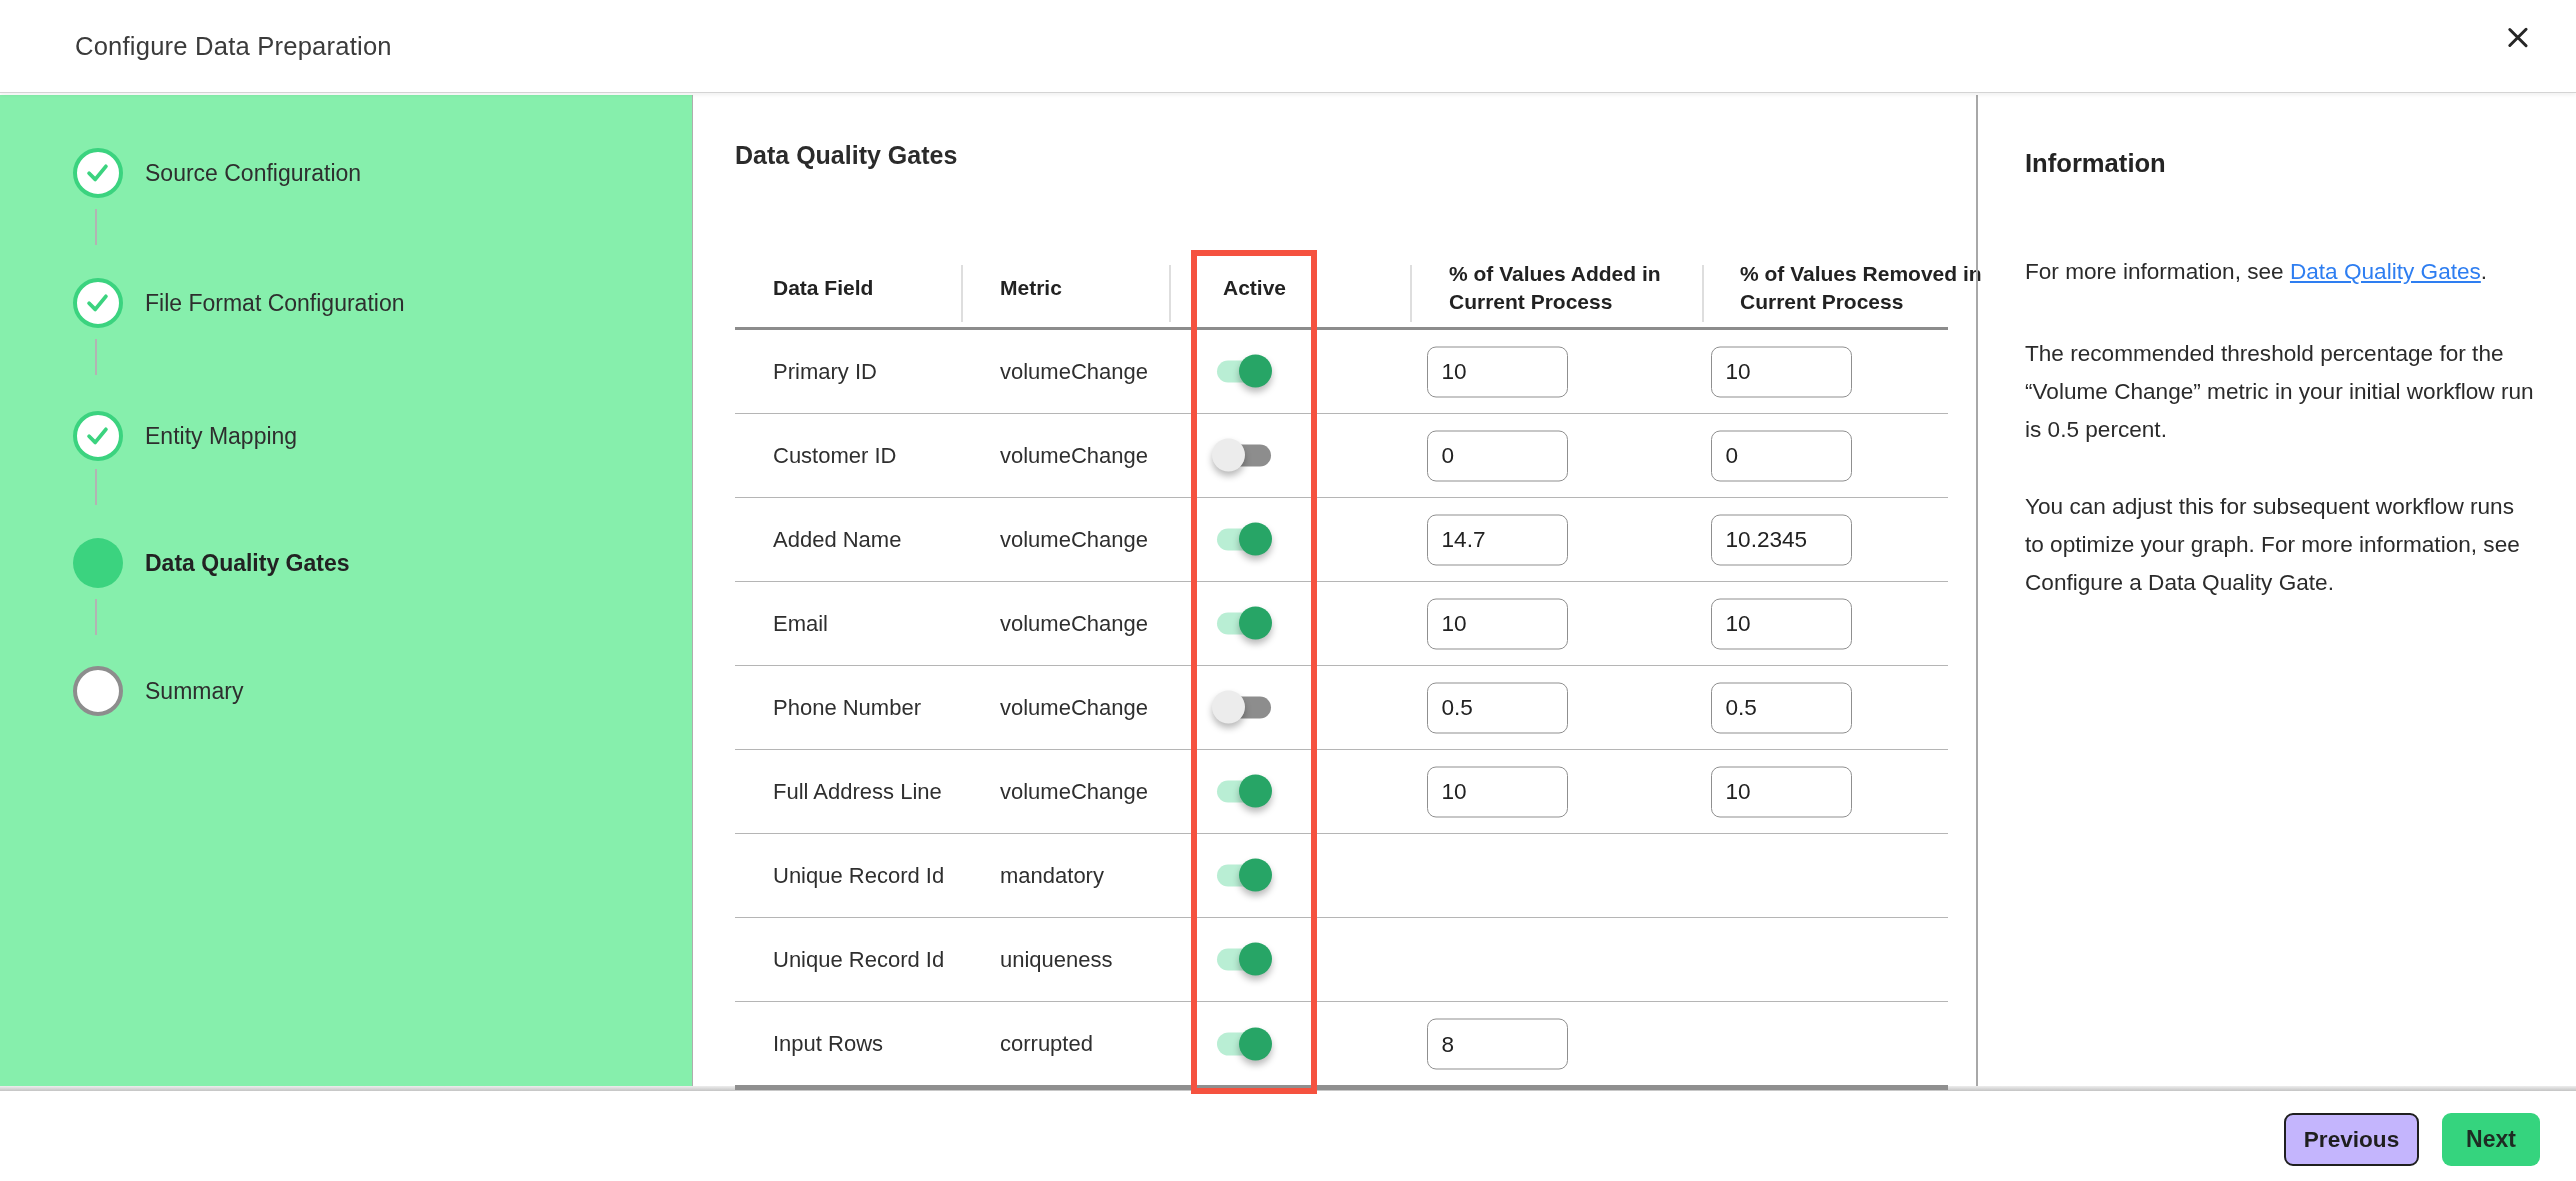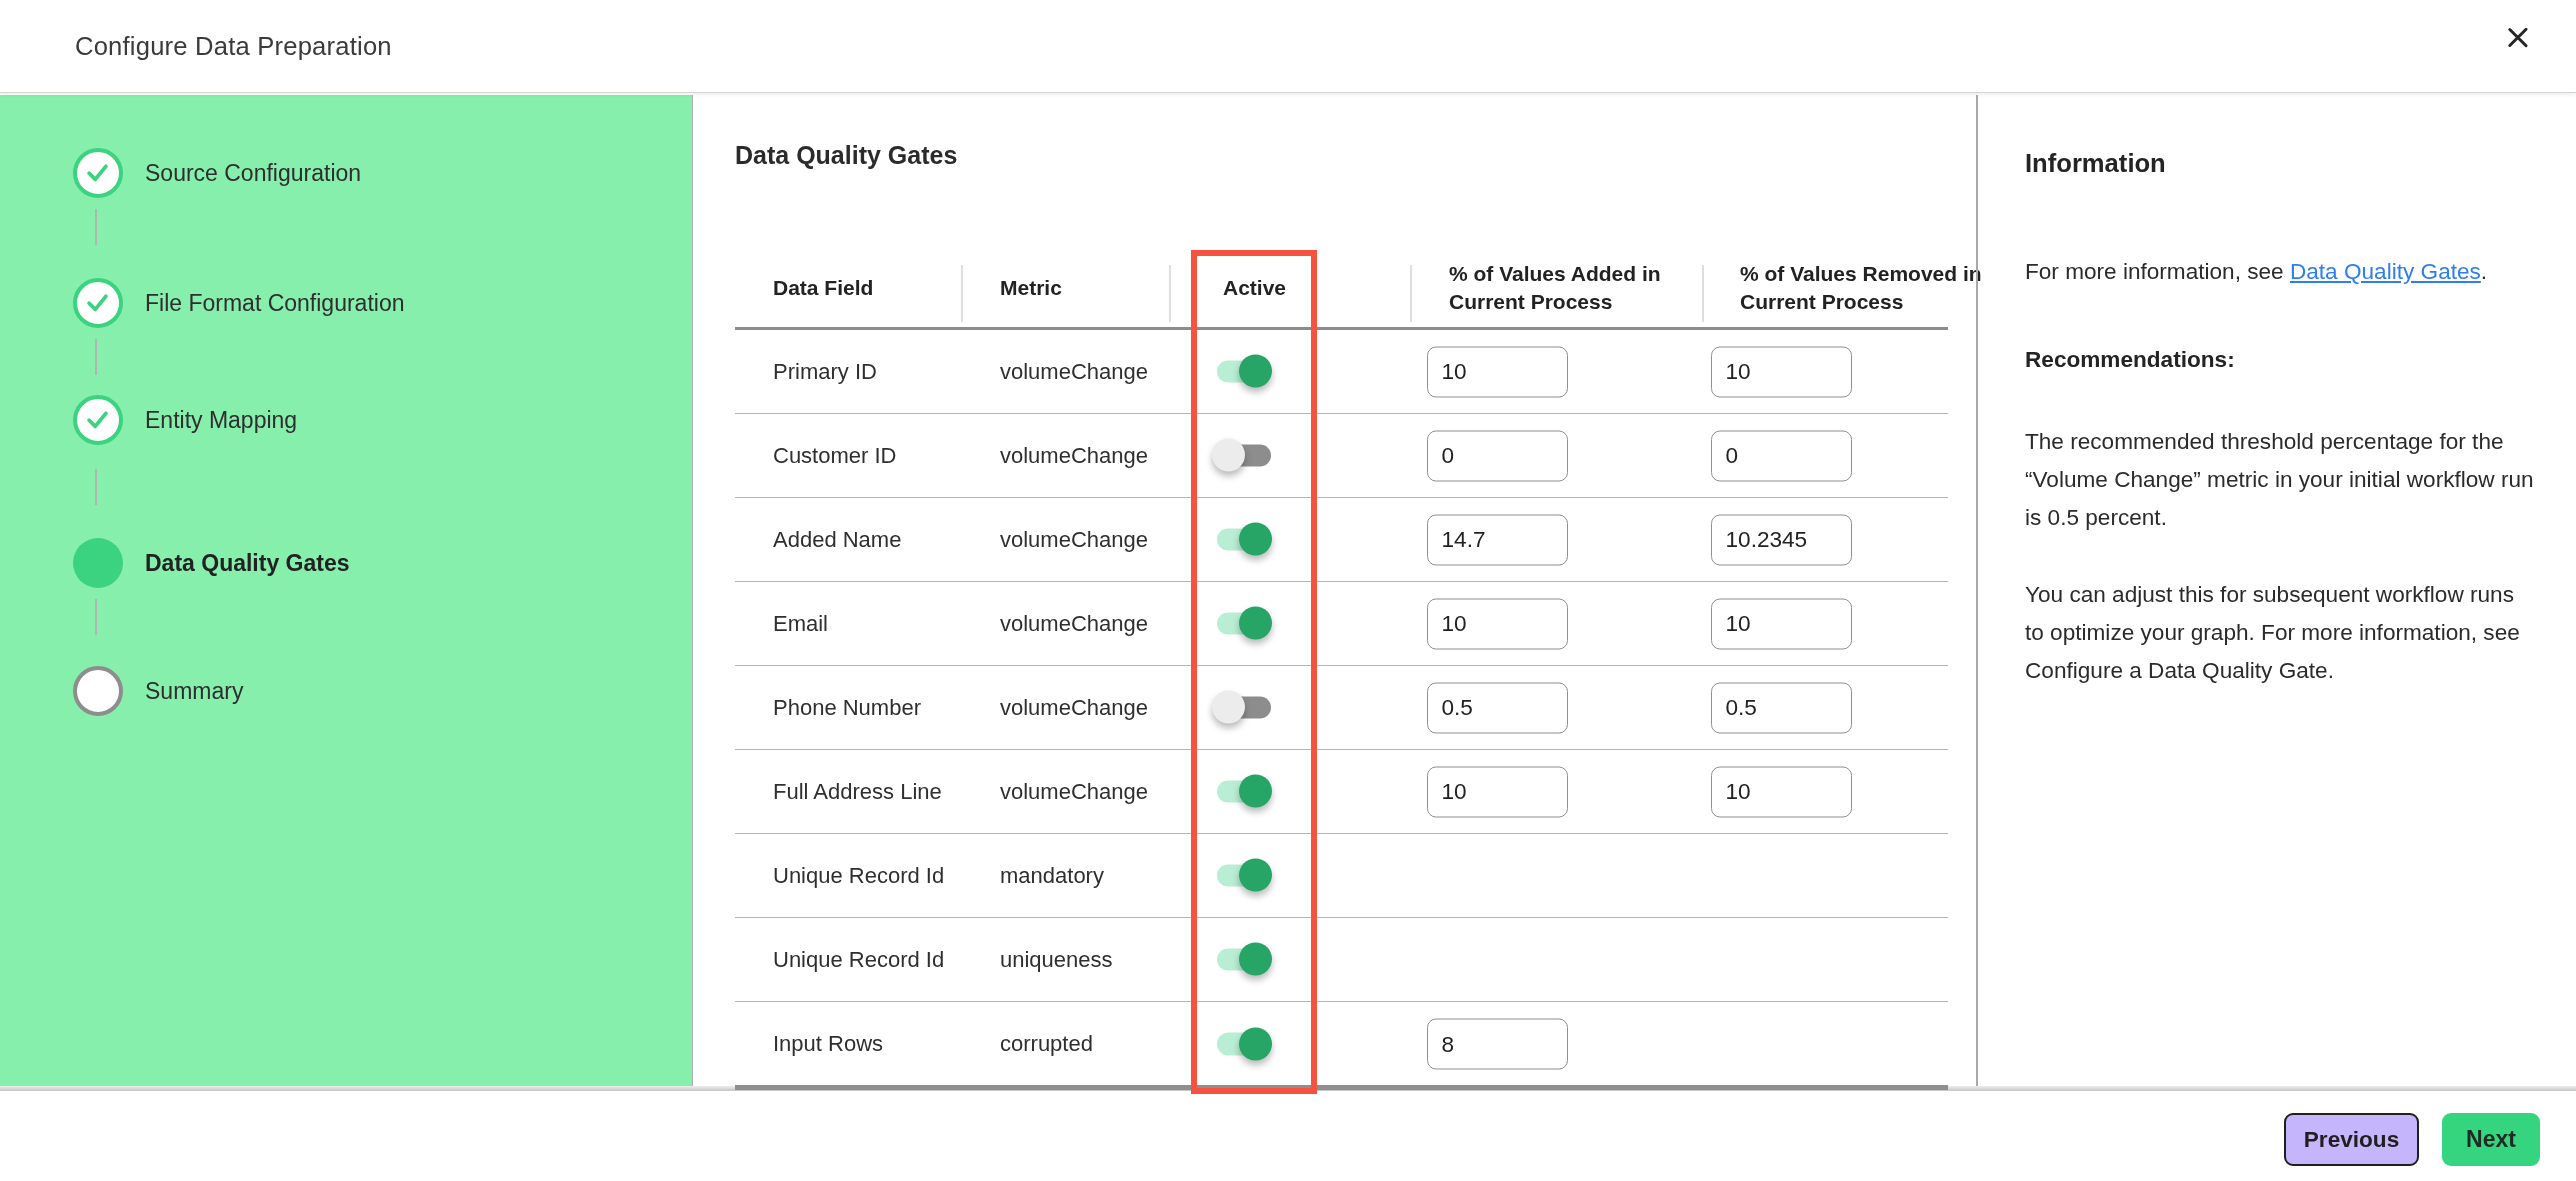--- a/index.html
+++ b/index.html
@@ -121,21 +121,21 @@
     <div class="step step-complete" style="top:183px">
       <div class="step-icon">
         <svg width="29" height="29" viewBox="0 0 38 38">
             <polyline points="8,20 16,28 30,11" fill="none" stroke="#3bd37f" stroke-width="5" stroke-linecap="round" stroke-linejoin="round"></polyline>
           </svg>
       </div>
       <div class="step-label">File Format Configuration</div>
     </div>
     <div class="connector" style="top:244px"></div>
 
-    <div class="step step-complete" style="top:300px">
+    <div class="step step-complete" style="top:316px">
       <div class="step-icon">
         <svg width="29" height="29" viewBox="0 0 38 38">
             <polyline points="8,20 16,28 30,11" fill="none" stroke="#3bd37f" stroke-width="5" stroke-linecap="round" stroke-linejoin="round"></polyline>
           </svg>
       </div>
       <div class="step-label">Entity Mapping</div>
     </div>
     <div class="connector" style="top:374px"></div>
 
     <div class="step step-current" style="top:443px">
@@ -268,21 +268,20 @@
   </div>
   </div>
 
   <div class="annotation-rect"></div>
   <div class="table-bottom-bar"></div>
 
   <div class="panel-divider"></div>
   <div class="info">
     <h2>Information</h2>
     <p class="intro"><span>For more information, see </span><a>Data Quality Gates</a><span>.</span></p>
-    <p class="rec-label">Recommendations:</p>
     <p class="para1">The recommended threshold percentage for the “Volume Change” metric in your initial workflow run is 0.5 percent.</p>
     <p class="para2">You can adjust this for subsequent workflow runs to optimize your graph. For more information, see Configure a Data Quality Gate.</p>
   </div>
 
   <div class="content-bottom-divider"></div>
   <div class="footer">
     <div class="btn btn-prev">Previous</div>
     <div class="btn btn-next">Next</div>
   </div>
 

